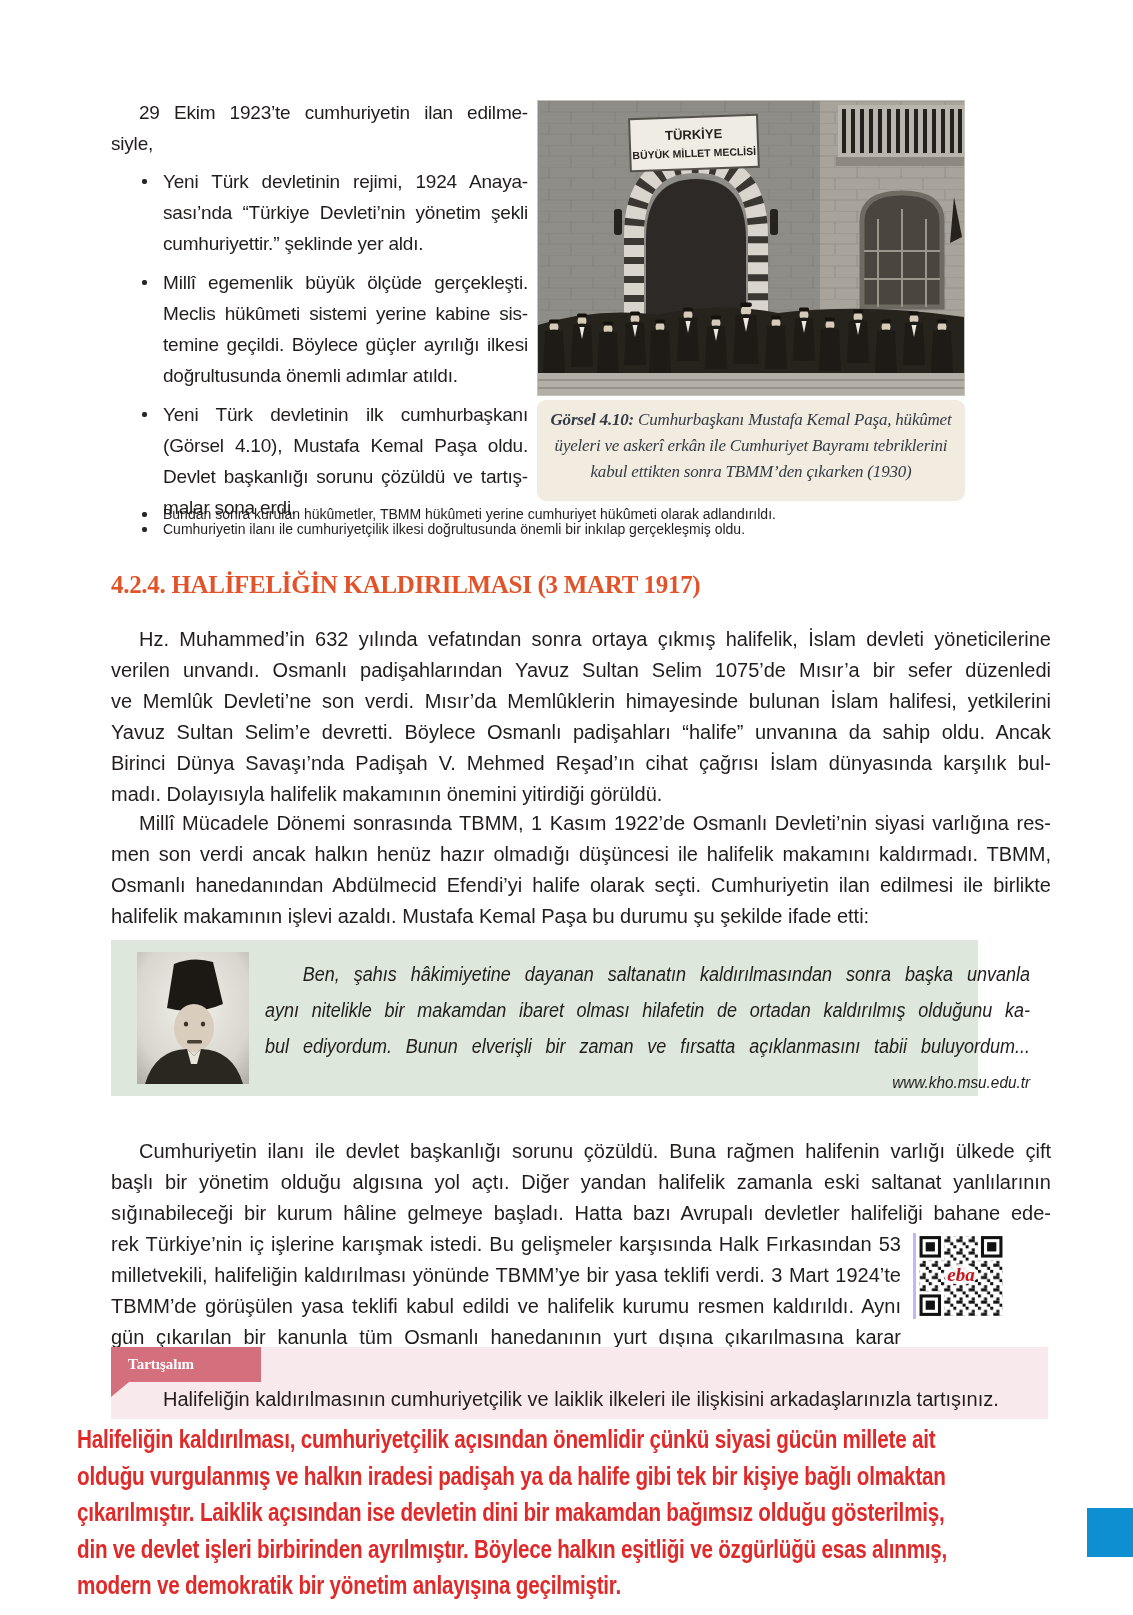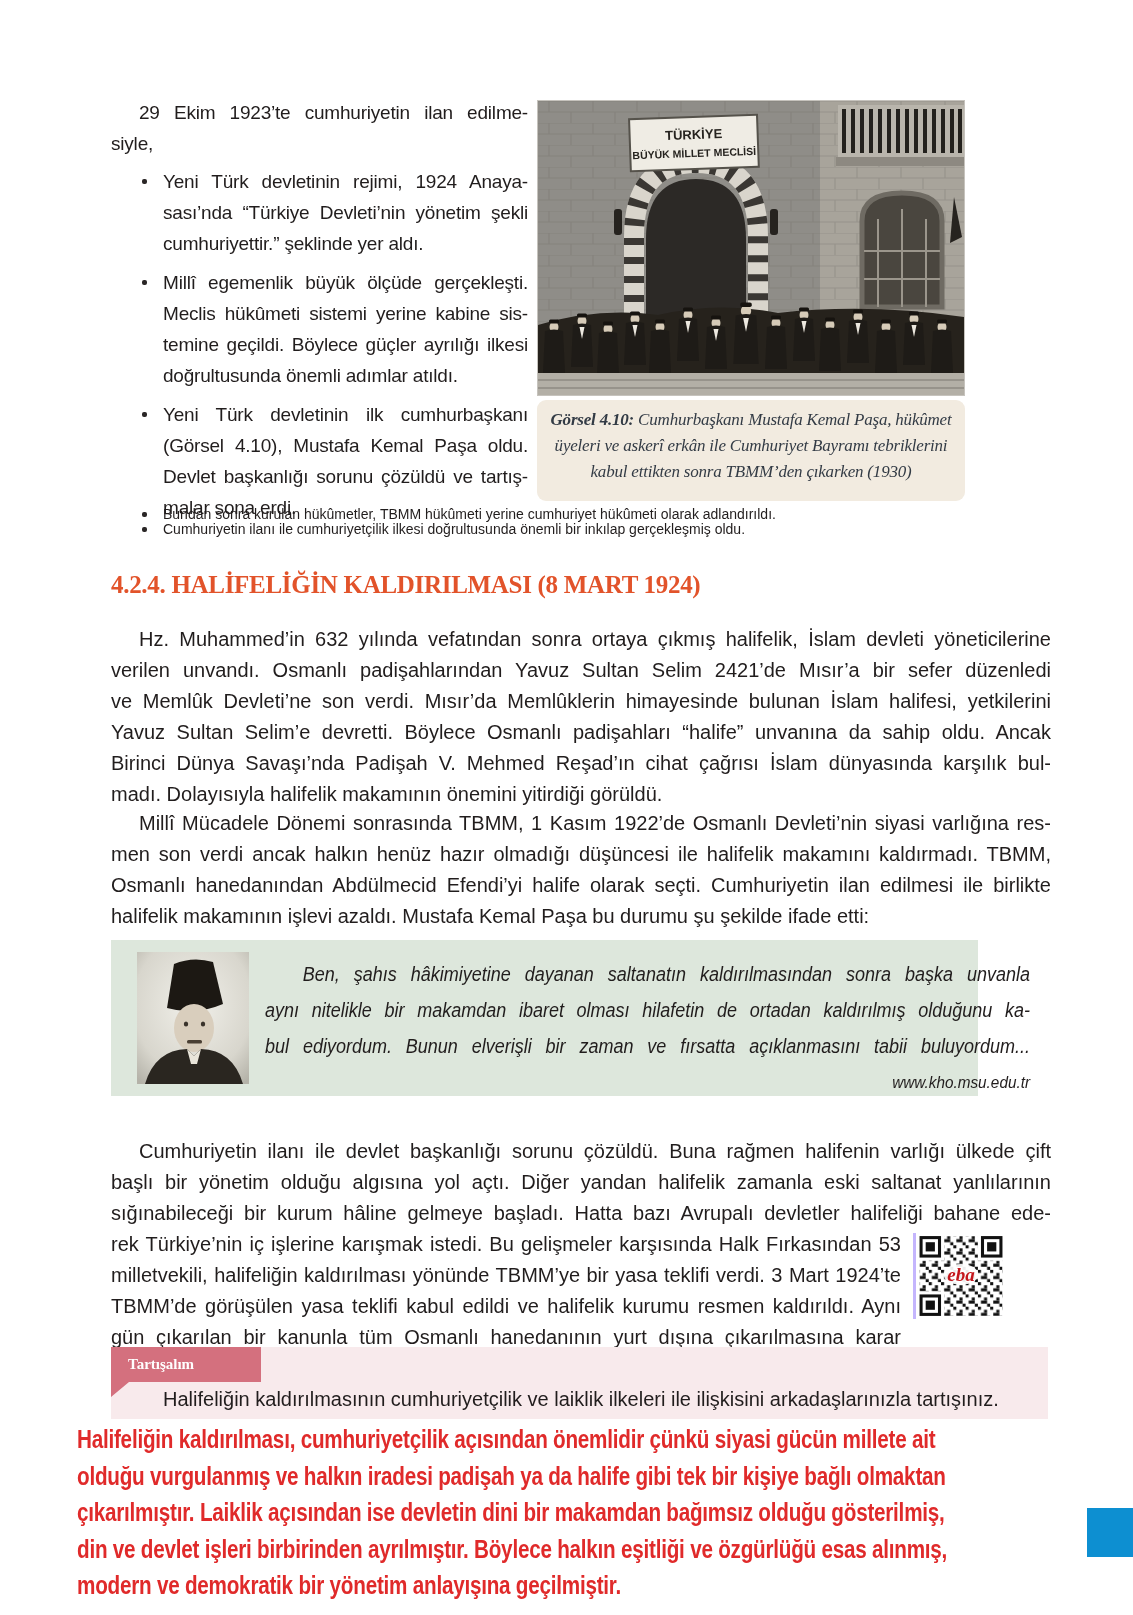--- a/index.html
+++ b/index.html
@@ -175,25 +175,25 @@
 
   <div class="abs bullet" style="left:111px;top:499px;">
     <span class="dot"></span>
     <div class="btext btext-wide">Bundan sonra kurulan hükûmetler, TBMM hükûmeti yerine cumhuriyet hükûmeti olarak adlandırıldı.</div>
   </div>
   <div class="abs bullet" style="left:111px;top:514px;">
     <span class="dot"></span>
     <div class="btext btext-wide">Cumhuriyetin ilanı ile cumhuriyetçilik ilkesi doğrultusunda önemli bir inkılap gerçekleşmiş oldu.</div>
   </div>
 
-  <h2 class="abs sec-heading" style="margin: 0px; color: rgb(226, 83, 42);">4.2.4. HALİFELİĞİN KALDIRILMASI (8 MART 1924)</h2>
+  <h2 class="abs sec-heading" style="margin: 0px; color: rgb(226, 83, 42);">4.2.4. HALİFELİĞİN KALDIRILMASI (3 MART 1917)</h2>
 
   <div class="abs wpara lines para jlines" style="top:624px;">
       <div>Hz. Muhammed’in 632 yılında vefatından sonra ortaya çıkmış halifelik, İslam devleti yöneticilerine</div>
-      <div>verilen unvandı. Osmanlı padişahlarından Yavuz Sultan Selim 2421’de Mısır’a bir sefer düzenledi</div>
+      <div>verilen unvandı. Osmanlı padişahlarından Yavuz Sultan Selim 1075’de Mısır’a bir sefer düzenledi</div>
       <div>ve Memlûk Devleti’ne son verdi. Mısır’da Memlûklerin himayesinde bulunan İslam halifesi, yetkilerini</div>
       <div>Yavuz Sultan Selim’e devretti. Böylece Osmanlı padişahları “halife” unvanına da sahip oldu. Ancak</div>
       <div>Birinci Dünya Savaşı’nda Padişah V. Mehmed Reşad’ın cihat çağrısı İslam dünyasında karşılık bul-</div>
       <div>madı. Dolayısıyla halifelik makamının önemini yitirdiği görüldü.</div>
     </div>
 
   <div class="abs wpara lines para jlines" style="top:808px;">
       <div>Millî Mücadele Dönemi sonrasında TBMM, 1 Kasım 1922’de Osmanlı Devleti’nin siyasi varlığına res-</div>
       <div>men son verdi ancak halkın henüz hazır olmadığı düşüncesi ile halifelik makamını kaldırmadı. TBMM,</div>
       <div>Osmanlı hanedanından Abdülmecid Efendi’yi halife olarak seçti. Cumhuriyetin ilan edilmesi ile birlikte</div>

